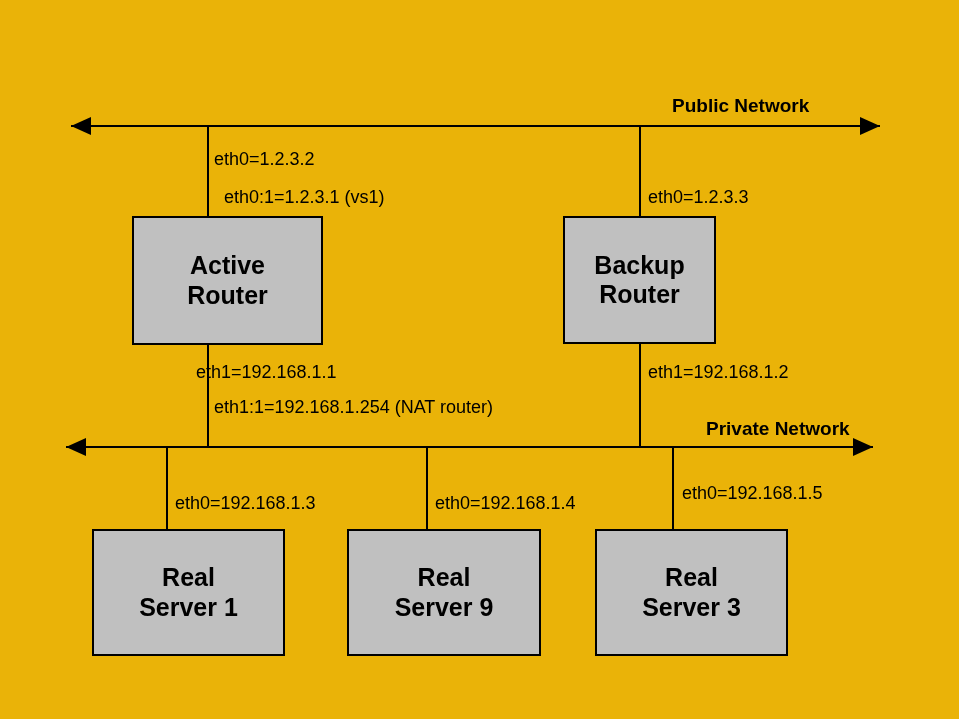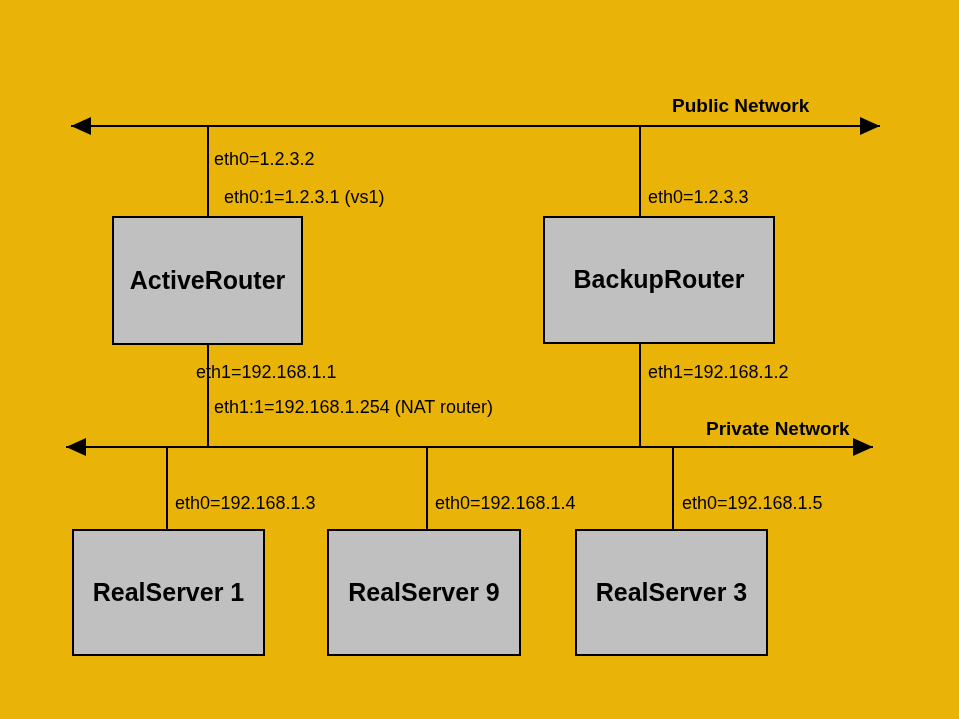--- a/index.html
+++ b/index.html
@@ -14,27 +14,29 @@
     background: #eab308;
     overflow: hidden;
     font-family: "Liberation Sans", sans-serif;
   }
   .node-box {
     position: absolute;
     background: #c0c0c0;
     border: 2px solid #000000;
     box-sizing: border-box;
     display: flex;
+    flex-direction: column;
     align-items: center;
     justify-content: center;
     font-weight: bold;
     font-size: 25px;
     line-height: 1.18;
     color: #000000;
     text-align: center;
+    margin-left: 20px;
   }
   .node-line {
     display: block;
   }
   .vline {
     position: absolute;
     width: 2px;
     background: #000000;
   }
   .hline {
@@ -92,21 +94,21 @@
 
   <div class="vline" style="left:639px; top:125px; height:92px;"></div>
 
   <div class="iflabel" style="left:648px; top:188px;">eth0=1.2.3.3</div>
 
   <div class="node-box" style="left:112px; top:216px; width:191px; height:129px;">
     <span class="node-line">Active</span>
     <span class="node-line">Router</span>
   </div>
 
-  <div class="node-box" style="left:543px; top:216px; width:232px; height:128px;">
+  <div class="node-box" style="left:543px; top:216px; width:153px; height:128px;">
     <span class="node-line">Backup</span>
     <span class="node-line">Router</span>
   </div>
 
   <div class="vline" style="left:207px; top:345px; height:103px;"></div>
   <div class="vline" style="left:639px; top:344px; height:104px;"></div>
 
   <div class="iflabel" style="left:196px; top:363px;">eth1=192.168.1.1</div>
   <div class="iflabel" style="left:214px; top:398px;">eth1:1=192.168.1.254 (NAT router)</div>
 
@@ -117,21 +119,21 @@
   <div class="hline" style="left:66px; top:446px; width:807px;"></div>
   <div class="arrow-left" style="left:66px; top:438px;"></div>
   <div class="arrow-right" style="left:853px; top:438px;"></div>
 
   <div class="vline" style="left:166px; top:446px; height:84px;"></div>
   <div class="vline" style="left:426px; top:446px; height:84px;"></div>
   <div class="vline" style="left:672px; top:446px; height:84px;"></div>
 
   <div class="iflabel" style="left:175px; top:494px;">eth0=192.168.1.3</div>
   <div class="iflabel" style="left:435px; top:494px;">eth0=192.168.1.4</div>
-  <div class="iflabel" style="left:682px; top:494px;">eth0=192.168.1.5</div>
+  <div class="iflabel" style="left:682px; top:484px;">eth0=192.168.1.5</div>
 
   <div class="node-box" style="left:72px; top:529px; width:193px; height:127px;">
     <span class="node-line">Real</span>
     <span class="node-line">Server 1</span>
   </div>
 
   <div class="node-box" style="left:327px; top:529px; width:194px; height:127px;">
     <span class="node-line">Real</span>
     <span class="node-line">Server 9</span>
   </div>

